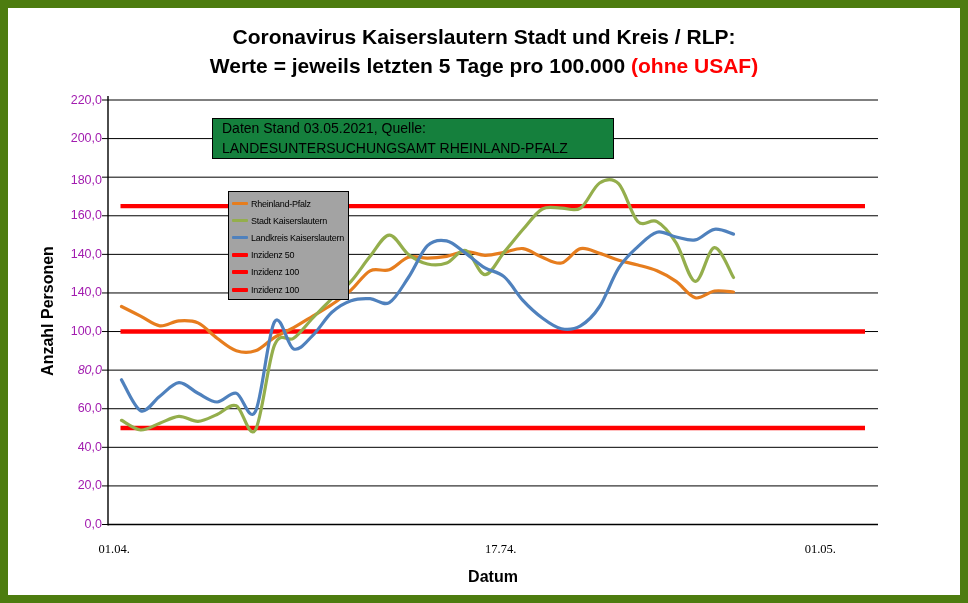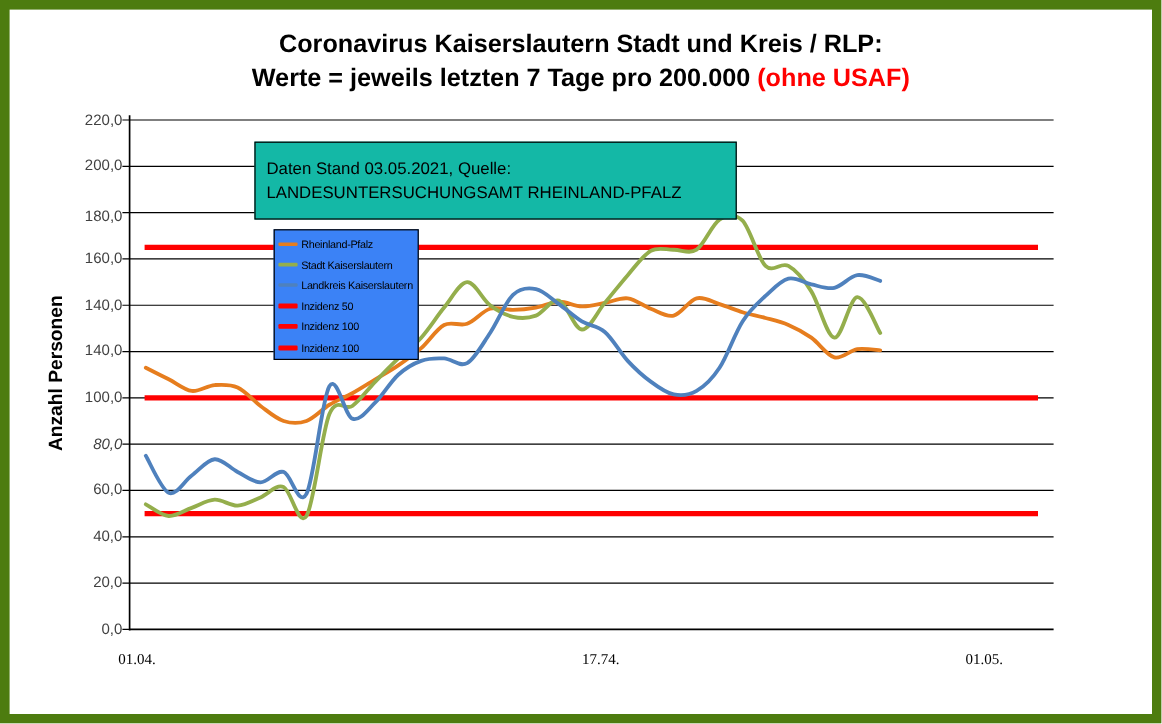--- a/index.html
+++ b/index.html
@@ -7,33 +7,33 @@
     position:relative;width:968px;height:603px;box-sizing:border-box;
     border:8px solid #4d7c0f;background:#fff;overflow:hidden;
     font-family:"Liberation Sans",sans-serif;
   }
   .chart-title{position:absolute;top:14px;left:60px;right:60px;text-align:center;
     font-weight:bold;font-size:21px;line-height:29px;color:#000;}
   .chart-title .red-part{color:#FF0000;}
   #plot-svg{position:absolute;left:0;top:0;}
   .infobox{
     position:absolute;left:204px;top:110px;width:402px;box-sizing:border-box;
-    border:1.2px solid #000;background:#14b8a6;padding:12px 9px;
+    border:1.2px solid #000;background:#15803d;padding:0 9px;
     font-size:14px;line-height:19.5px;color:#000;
   }
   .legend{
     position:absolute;left:220px;top:183px;width:121px;height:109px;box-sizing:border-box;
-    border:1px solid #000;background:#3b82f6;padding:3px 0 0 3px;
+    border:1px solid #000;background:#a3a3a3;padding:3px 0 0 3px;
   }
   .legend-item{display:flex;align-items:center;height:17.2px;}
   .legend-sample{width:16px;min-width:16px;margin-right:3px;border-radius:1px;}
   .legend-label{font-size:9px;letter-spacing:-0.25px;color:#000;white-space:nowrap;}
   .y-tick-label{
     position:absolute;left:36px;width:58px;text-align:right;
-    font-size:12.5px;line-height:15px;color:#404040;
+    font-size:12.5px;line-height:15px;color:#a21caf;
   }
   .x-tick-label{
     position:absolute;top:534px;transform:translateX(-50%);
     font-size:12.5px;color:#000;white-space:nowrap;font-family:Liberation Serif, serif;
   }
   .y-axis-title{
     position:absolute;left:40px;top:303px;transform:translate(-50%,-50%) rotate(-90deg);
     transform-origin:center;font-weight:bold;font-size:16px;color:#000;white-space:nowrap;
   }
   .x-axis-title{
@@ -75,21 +75,21 @@
       <line x1="112.5" y1="420.02272727272725" x2="857" y2="420.02272727272725" stroke="#FF0000" stroke-width="4.4"></line>
       <line x1="112.5" y1="323.54545454545456" x2="857" y2="323.54545454545456" stroke="#FF0000" stroke-width="4.4"></line>
       <line x1="112.5" y1="198.125" x2="857" y2="198.125" stroke="#FF0000" stroke-width="4.4"></line>
       <path d="M113.5,298.5C116.7,300.1,126.3,304.9,132.6,308.1C139.0,311.3,145.4,317.0,151.8,317.8C158.1,318.6,164.5,313.4,170.9,312.9C177.3,312.5,183.6,312.0,190.0,314.9C196.4,317.8,202.8,325.6,209.1,330.3C215.5,335.0,221.9,340.8,228.3,342.8C234.6,344.9,241.0,345.1,247.4,342.8C253.8,340.6,260.1,333.2,266.5,329.3C272.9,325.5,279.3,323.2,285.6,319.7C292.0,316.1,298.4,312.0,304.8,308.1C311.1,304.3,317.5,300.9,323.9,296.5C330.3,292.2,336.6,287.7,343.0,282.1C349.4,276.4,355.8,266.1,362.1,262.8C368.5,259.4,374.9,264.1,381.3,261.8C387.6,259.5,394.0,251.2,400.4,249.3C406.8,247.3,413.1,250.4,419.5,250.2C425.9,250.1,432.3,249.4,438.6,248.3C445.0,247.2,451.4,243.6,457.8,243.5C464.1,243.3,470.5,247.2,476.9,247.3C483.3,247.5,489.6,245.6,496.0,244.4C502.4,243.3,508.8,239.8,515.1,240.6C521.5,241.4,527.9,246.8,534.3,249.3C540.6,251.7,547.0,256.5,553.4,255.0C559.8,253.6,566.1,242.2,572.5,240.6C578.9,239.0,585.3,243.5,591.6,245.4C598.0,247.3,604.4,250.2,610.8,252.2C617.1,254.1,623.5,255.2,629.9,257.0C636.3,258.7,642.6,260.0,649.0,262.8C655.4,265.5,661.8,268.9,668.1,273.4C674.5,277.9,680.9,288.2,687.3,289.8C693.6,291.4,700.0,284.0,706.4,283.0C712.8,282.1,722.3,283.8,725.5,284.0" fill="none" stroke="#E67D1E" stroke-width="3.2" stroke-linecap="round" stroke-linejoin="round"></path>
       <path d="M113.5,412.3C116.7,413.9,126.3,421.5,132.6,422.0C139.0,422.4,145.4,417.4,151.8,415.2C158.1,412.9,164.5,408.8,170.9,408.4C177.3,408.1,183.6,413.6,190.0,413.3C196.4,412.9,202.8,409.1,209.1,406.5C215.5,403.9,221.9,395.3,228.3,397.8C234.6,400.4,241.0,432.1,247.4,422.0C253.8,411.8,260.1,352.3,266.5,337.1C272.9,321.8,279.3,334.8,285.6,330.3C292.0,325.8,298.4,316.6,304.8,310.0C311.1,303.4,317.5,296.9,323.9,290.7C330.3,284.6,336.6,280.5,343.0,273.4C349.4,266.3,355.8,256.0,362.1,248.3C368.5,240.6,374.9,227.4,381.3,227.1C387.6,226.7,394.0,241.5,400.4,246.4C406.8,251.2,413.1,254.6,419.5,256.0C425.9,257.5,432.3,257.3,438.6,255.0C445.0,252.8,451.4,240.6,457.8,242.5C464.1,244.4,470.5,266.3,476.9,266.6C483.3,266.9,489.6,252.0,496.0,244.4C502.4,236.9,508.8,228.5,515.1,221.3C521.5,214.0,527.9,204.6,534.3,201.0C540.6,197.5,547.0,200.2,553.4,200.1C559.8,199.9,566.1,204.2,572.5,200.1C578.9,195.9,585.3,179.0,591.6,175.0C598.0,171.0,604.4,169.5,610.8,175.9C617.1,182.4,623.5,207.3,629.9,213.6C636.3,219.8,642.6,210.0,649.0,213.6C655.4,217.1,661.8,224.8,668.1,234.8C674.5,244.8,680.9,272.6,687.3,273.4C693.6,274.2,700.0,240.3,706.4,239.6C712.8,239.0,722.3,264.5,725.5,269.5" fill="none" stroke="#94AE4C" stroke-width="3.2" stroke-linecap="round" stroke-linejoin="round"></path>
       <path d="M113.5,371.8C116.7,376.9,126.3,399.9,132.6,402.7C139.0,405.4,145.4,392.8,151.8,388.2C158.1,383.5,164.5,375.2,170.9,374.7C177.3,374.2,183.6,382.1,190.0,385.3C196.4,388.5,202.8,394.0,209.1,394.0C215.5,394.0,221.9,383.7,228.3,385.3C234.6,386.9,241.0,415.5,247.4,403.6C253.8,391.7,260.1,324.3,266.5,313.9C272.9,303.4,279.3,338.7,285.6,340.9C292.0,343.2,298.4,333.5,304.8,327.4C311.1,321.3,317.5,310.0,323.9,304.3C330.3,298.5,336.6,294.9,343.0,292.7C349.4,290.4,355.8,290.4,362.1,290.7C368.5,291.1,374.9,298.1,381.3,294.6C387.6,291.1,394.0,279.0,400.4,269.5C406.8,260.0,413.1,243.8,419.5,237.7C425.9,231.6,432.3,231.6,438.6,232.9C445.0,234.1,451.4,240.9,457.8,245.4C464.1,249.9,470.5,256.0,476.9,259.9C483.3,263.7,489.6,263.1,496.0,268.6C502.4,274.0,508.8,285.8,515.1,292.7C521.5,299.6,527.9,305.4,534.3,310.0C540.6,314.7,547.0,319.4,553.4,320.7C559.8,321.9,566.1,321.5,572.5,317.8C578.9,314.1,585.3,308.1,591.6,298.5C598.0,288.8,604.4,269.8,610.8,259.9C617.1,249.9,623.5,244.6,629.9,238.6C636.3,232.7,642.6,225.8,649.0,224.2C655.4,222.6,661.8,227.7,668.1,229.0C674.5,230.3,680.9,233.2,687.3,231.9C693.6,230.6,700.0,222.2,706.4,221.3C712.8,220.3,722.3,225.3,725.5,226.1" fill="none" stroke="#4F81BD" stroke-width="3.2" stroke-linecap="round" stroke-linejoin="round"></path>
     </svg>
 
   <div class="chart-title">
     <div>Coronavirus Kaiserslautern Stadt und Kreis / RLP:</div>
-    <div><span>Werte = jeweils letzten 7 Tage pro 200.000 </span><span class="red-part">(ohne USAF)</span></div>
+    <div><span>Werte = jeweils letzten 5 Tage pro 100.000 </span><span class="red-part">(ohne USAF)</span></div>
   </div>
 
   <div class="infobox">Daten Stand 03.05.2021, Quelle: LANDESUNTERSUCHUNGSAMT RHEINLAND-PFALZ</div>
 
   <div id="y-labels">
       <div class="y-tick-label" style="top: 509px;">0,0</div>
       <div class="y-tick-label" style="top: 470.409px;">20,0</div>
       <div class="y-tick-label" style="top: 431.818px;">40,0</div>
       <div class="y-tick-label" style="top: 393.227px;">60,0</div>
       <div class="y-tick-label" style="top: 354.636px; font-style: italic;">80,0</div>
@@ -101,20 +101,21 @@
       <div class="y-tick-label" style="top: 123.091px;">200,0</div>
       <div class="y-tick-label" style="top: 84.5px;">220,0</div>
     </div>
   <div id="x-labels">
       <div class="x-tick-label" style="left: 106.16px;">01.04.</div>
       <div class="x-tick-label" style="left: 492.7px;">17.74.</div>
       <div class="x-tick-label" style="left: 812.25px;">01.05.</div>
     </div>
 
   <div class="y-axis-title">Anzahl Personen</div>
+  <div class="x-axis-title">Datum</div>
 
   <div class="legend" id="legend-box">
       <div class="legend-item">
         <span class="legend-sample" style="height: 3px; background: rgb(230, 125, 30);"></span>
         <span class="legend-label">Rheinland-Pfalz</span>
       </div>
       <div class="legend-item">
         <span class="legend-sample" style="height: 3px; background: rgb(148, 174, 76);"></span>
         <span class="legend-label">Stadt Kaiserslautern</span>
       </div>

